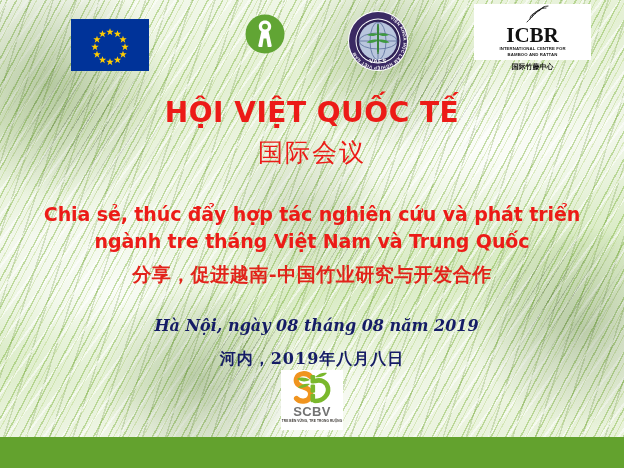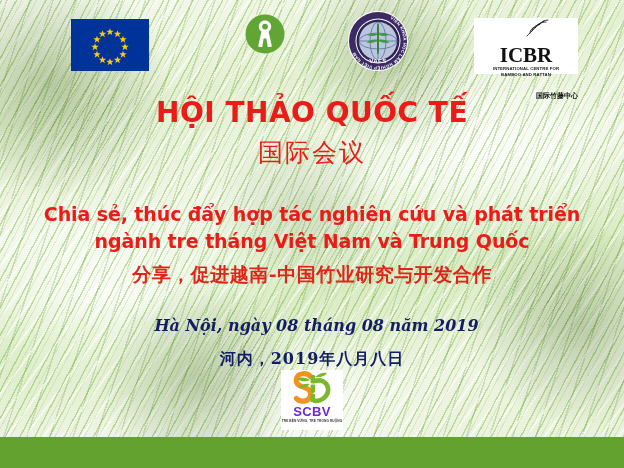--- a/index.html
+++ b/index.html
@@ -128,25 +128,25 @@
     font-size: 15px;
     letter-spacing: 0.5px;
     color: #5aa52b;
     line-height: 1;
     margin-top: 2px;
   }
   
   .vafs { left: 347px; top: 10px; width: 62px; height: 62px; }
   
   .icbr {
-    left: 474px; top: 18px;
-    width: 104px; height: 56px;
+    left: 474px; top: 4px;
+    width: 117px; height: 56px;
     background: #ffffff;
     text-align: center;
-    padding-top: 18px;
+    padding-top: 12px;
     box-sizing: border-box;
   }
   .icbr-word {
     font-family: "Liberation Serif", serif;
     font-weight: bold;
     font-size: 21px;
     color: #111111;
     line-height: 20px;
     letter-spacing: 0px;
     margin-top: 9px;
@@ -159,22 +159,21 @@
     line-height: 5.2px;
     letter-spacing: 0.1px;
     margin-top: 1px;
   }
   .icbr-cn {
     font-family: "DejaVu Sans", sans-serif;
     font-weight: bold;
     font-size: 7px;
     color: #111111;
     line-height: 9px;
-    margin-top: 15px;
-    text-align: right;
+    margin-top: 6px;
   }
   .icbr-sprig { position: absolute; top: 1px; left: 50px; }
 
   
   .content { position: absolute; inset: 0; z-index: 6; }
 
   .title-vi {
     position: absolute;
     top: 96px; left: 0; right: 0;
     text-align: center;
@@ -253,21 +252,21 @@
     background: #ffffff;
     text-align: center;
     z-index: 7;
   }
   .scbv-mark { display: block; margin: 1px auto 0; }
   .scbv-word {
     font-family: "Liberation Sans", sans-serif;
     font-weight: bold;
     font-size: 13px;
     letter-spacing: 0.4px;
-    color: #6d28d9;
+    color: #737373;
     line-height: 13px;
     margin-top: 0px;
   }
   .scbv-tag {
     font-family: "Liberation Sans", sans-serif;
     font-weight: bold;
     font-size: 3.2px;
     letter-spacing: 0.1px;
     color: #3a3632;
     line-height: 4px;
@@ -358,21 +357,21 @@
         </g>
       </svg>
       <div class="icbr-word">ICBR</div>
       <div class="icbr-sub">INTERNATIONAL CENTRE FOR</div>
       <div class="icbr-sub">BAMBOO AND RATTAN</div>
       <div class="icbr-cn">国际竹藤中心</div>
     </div>
   </div>
 
   <div class="content">
-    <div class="title-vi">HỘI THẢO QUỐC TẾ</div>
+    <div class="title-vi">HỘI VIỆT QUỐC TẾ</div>
     <div class="title-cn">国际会议</div>
 
     <div class="subtitle-vi">
       <div>Chia sẻ, thúc đẩy hợp tác nghiên cứu và phát triển</div>
       <div>ngành tre tháng Việt Nam và Trung Quốc</div>
     </div>
 
     <div class="subtitle-cn">分享，促进越南-中国竹业研究与开发合作</div>
 
     <div class="date-vi">Hà Nội, ngày 08 tháng 08 năm 2019</div>

